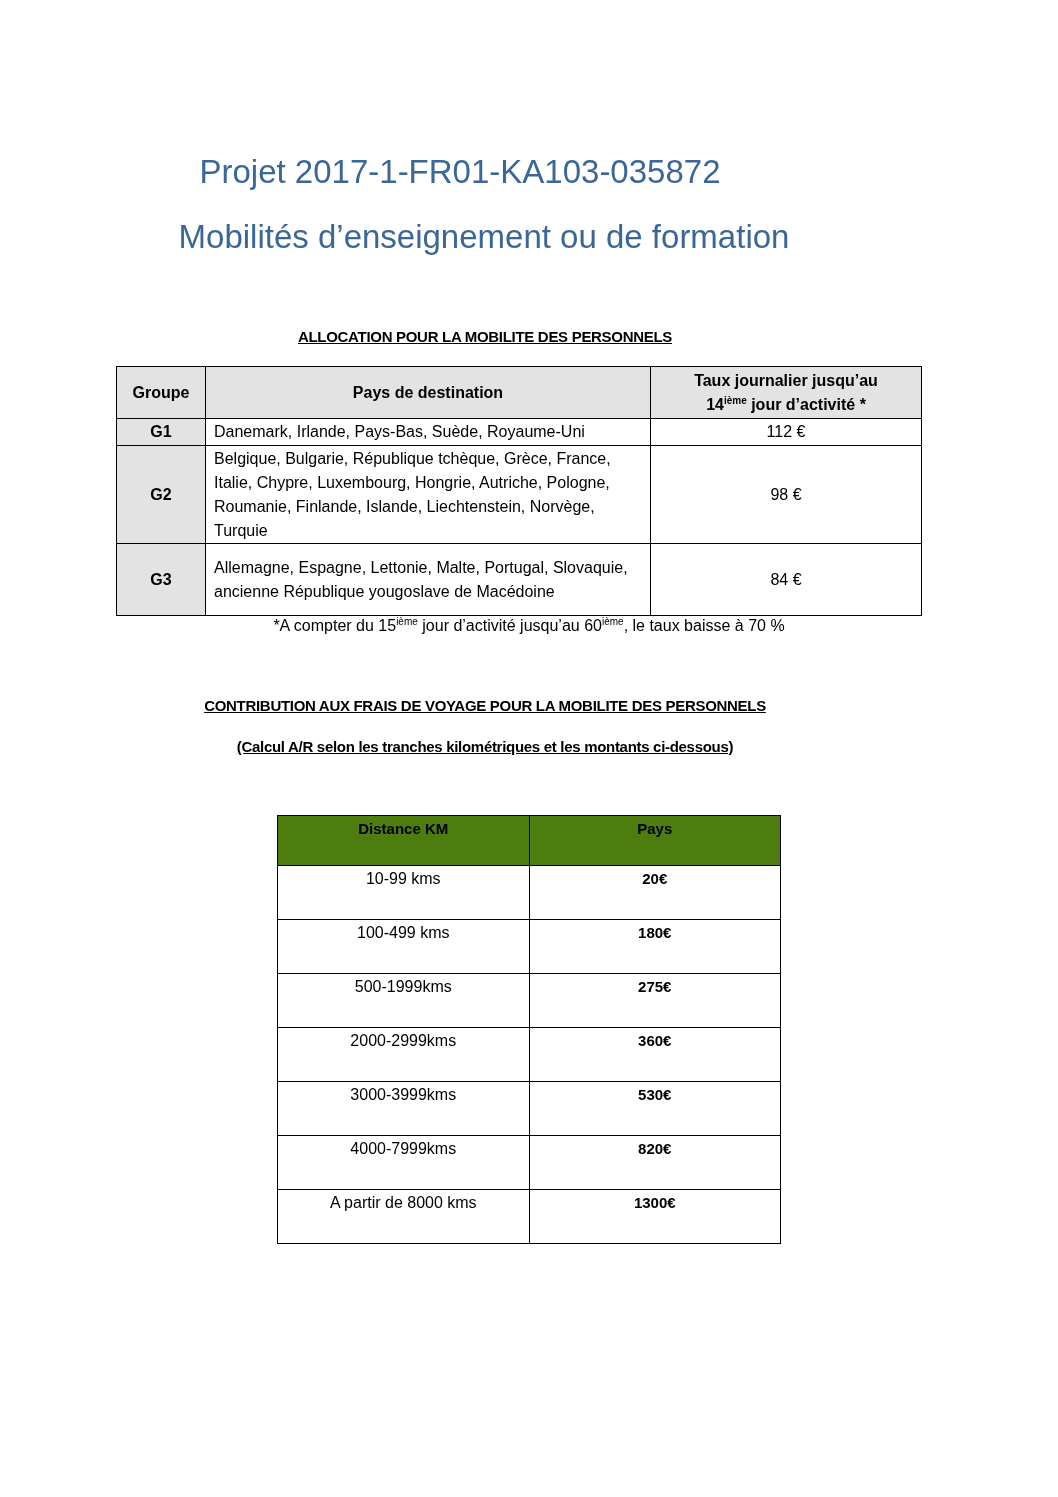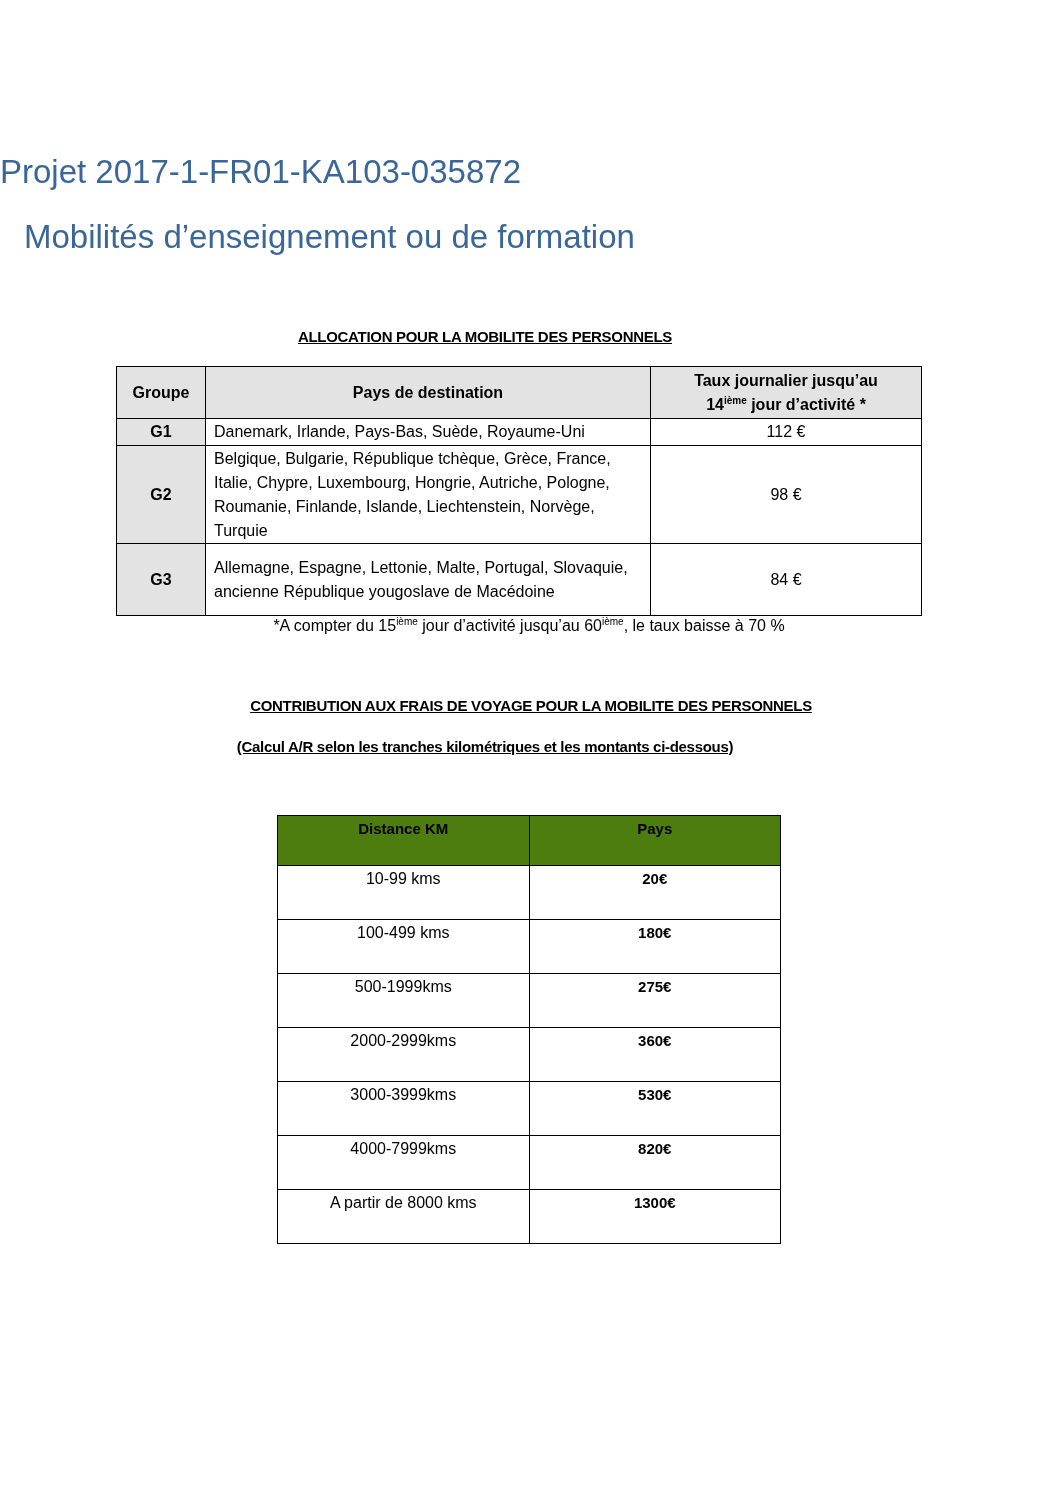--- a/index.html
+++ b/index.html
@@ -1,18 +1,18 @@
 <!DOCTYPE html>
 <html><head>
 <meta charset="utf-8">
 <style>
   html, body { margin: 0; padding: 0; background: #ffffff; }
   body { width: 1058px; height: 1497px; position: relative; font-family: "Liberation Sans", sans-serif; color: #000; overflow: hidden; }
   .title1, .title2 {
-    position: absolute; left: 0; width: 920px; 
+    position: absolute; left: 0; width: 920px; text-align: center;
     color: #3a6797; font-family: "Liberation Sans", sans-serif; font-weight: normal;
   }
   .title1 { top: 153px; font-size: 33px; }
   .title2 { top: 218px; font-size: 33px; padding-left: 24px; }
   .section-heading {
     position: absolute; left: 0; width: 970px; text-align: center;
     font-family: "Liberation Sans", sans-serif; font-weight: bold; font-size: 15px;
     text-decoration: underline; letter-spacing: -0.3px;
   }
   table { border-collapse: collapse; position: absolute; font-family: "Liberation Sans", sans-serif; padding-left: 36px; }
@@ -67,21 +67,21 @@
     <td class="pays">Allemagne, Espagne, Lettonie, Malte, Portugal, Slovaquie, ancienne République yougoslave de Macédoine</td>
     <td class="taux">84 €</td>
   </tr>
 </tbody>
   </table>
 
 <div class="footnote">
   <span>*A compter du 15</span><sup>ième</sup><span> jour d’activité jusqu’au 60</span><sup>ième</sup><span>, le taux baisse à 70 %</span>
 </div>
 
-<div class="section-heading" style="top:697px;margin-left:46px;">CONTRIBUTION AUX FRAIS DE VOYAGE POUR LA MOBILITE DES PERSONNELS</div>
+<div class="section-heading" style="top:697px;">CONTRIBUTION AUX FRAIS DE VOYAGE POUR LA MOBILITE DES PERSONNELS</div>
 <div class="section-heading" style="top:738px;">(Calcul A/R selon les tranches kilométriques et les montants ci-dessous)</div>
 
 <table class="dist">
   <tbody>
       <tr>
     <th style="width:50%;">Distance KM</th>
     <th>Pays</th>
   </tr>
   <tr>
         <td>10-99 kms</td>

